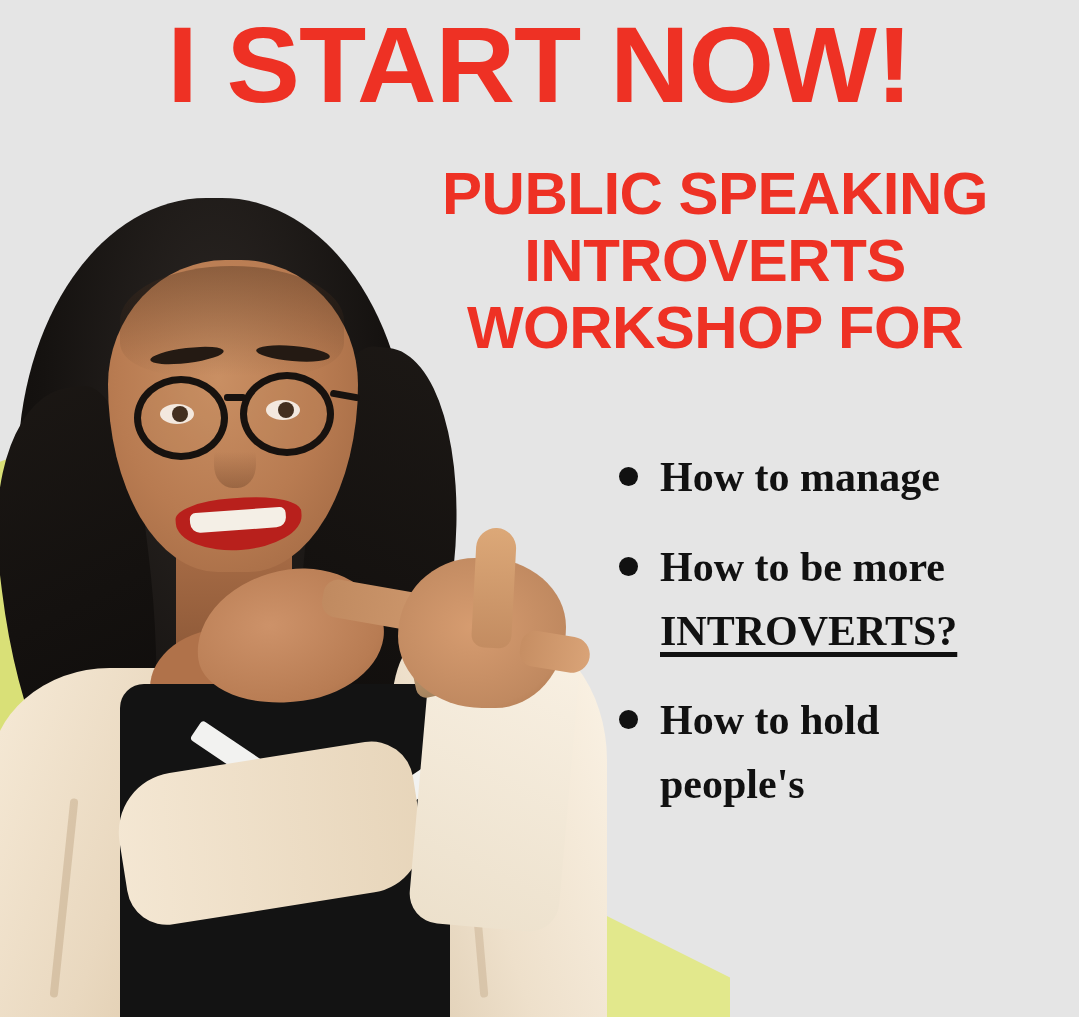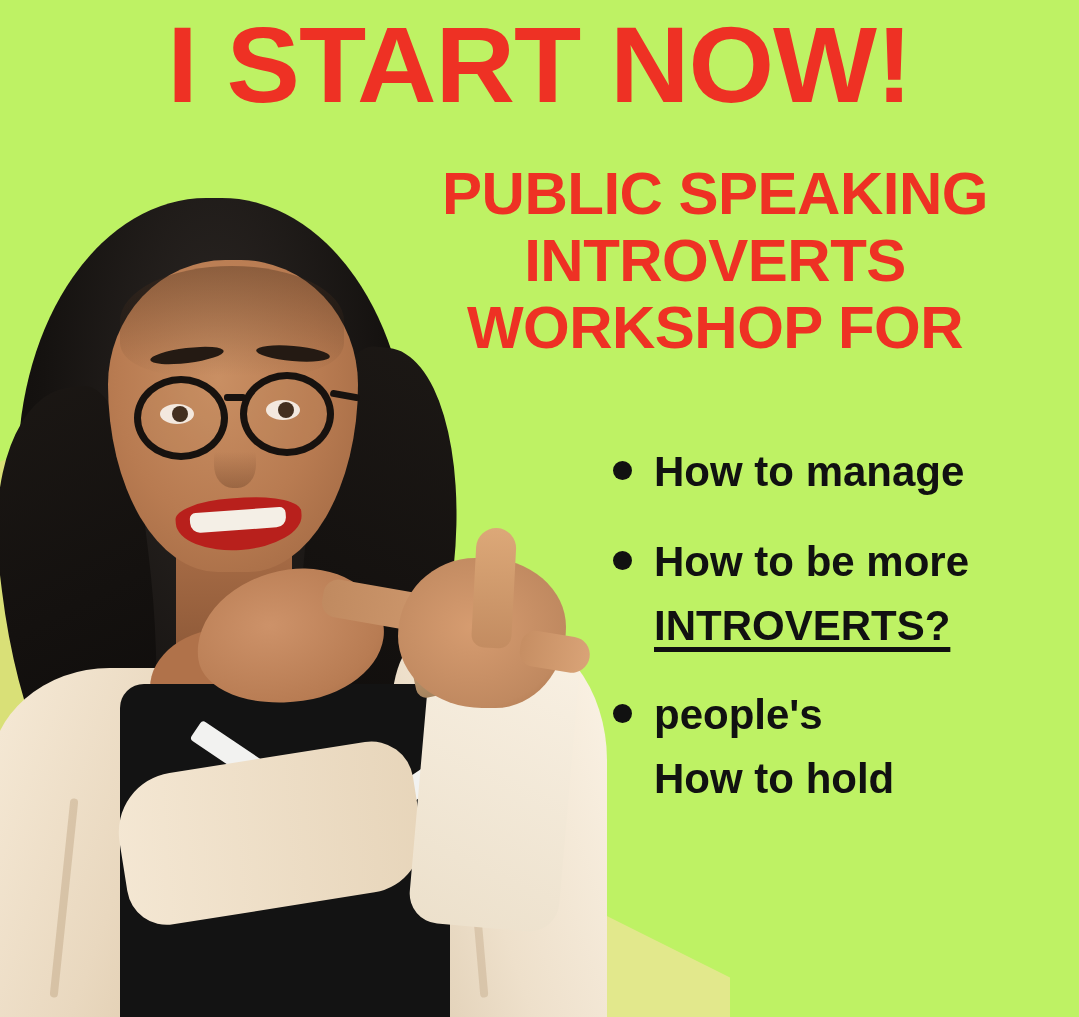--- a/index.html
+++ b/index.html
@@ -5,21 +5,21 @@
   html, body {
     margin: 0;
     padding: 0;
     background: #ffffff;
   }
   #poster {
     position: relative;
     width: 1079px;
     height: 1017px;
     overflow: hidden;
-    background: #bef264;
+    background: #e5e5e5;
     font-family: "Liberation Sans", sans-serif;
   }
 
   
   .olive-left {
     position: absolute;
     left: -40px;
     top: 400px;
     width: 320px;
     height: 430px;
@@ -68,24 +68,25 @@
     display: block;
     white-space: nowrap;
   }
 
   
   .bullets {
     position: absolute;
     left: 604px;
     top: 440px;
     width: 470px;
-    margin: 0;
+    margin: 6px;
     padding: 0;
     list-style: none;
     color: #111111;
+    font-family: Liberation Serif, serif;
   }
   .bullet-item {
     position: relative;
     padding-left: 50px;
     margin-bottom: 26px;
     font-size: 42px;
     font-weight: 700;
     line-height: 1.52;
   }
   .bullet-dot {
@@ -438,18 +439,18 @@
       <span class="bullet-dot"></span>
       <span class="bullet-line">How to manage</span>
     </li>
     <li class="bullet-item">
       <span class="bullet-dot"></span>
       <span class="bullet-line">How to be more</span>
       <span class="bullet-line"><span class="bullet-key">INTROVERTS?</span></span>
     </li>
     <li class="bullet-item">
       <span class="bullet-dot"></span>
+      <span class="bullet-line">How to hold</span>
       <span class="bullet-line">people's</span>
-      <span class="bullet-line">How to hold</span>
     </li>
   </ul>
 
 </div>
 
 </body></html>

